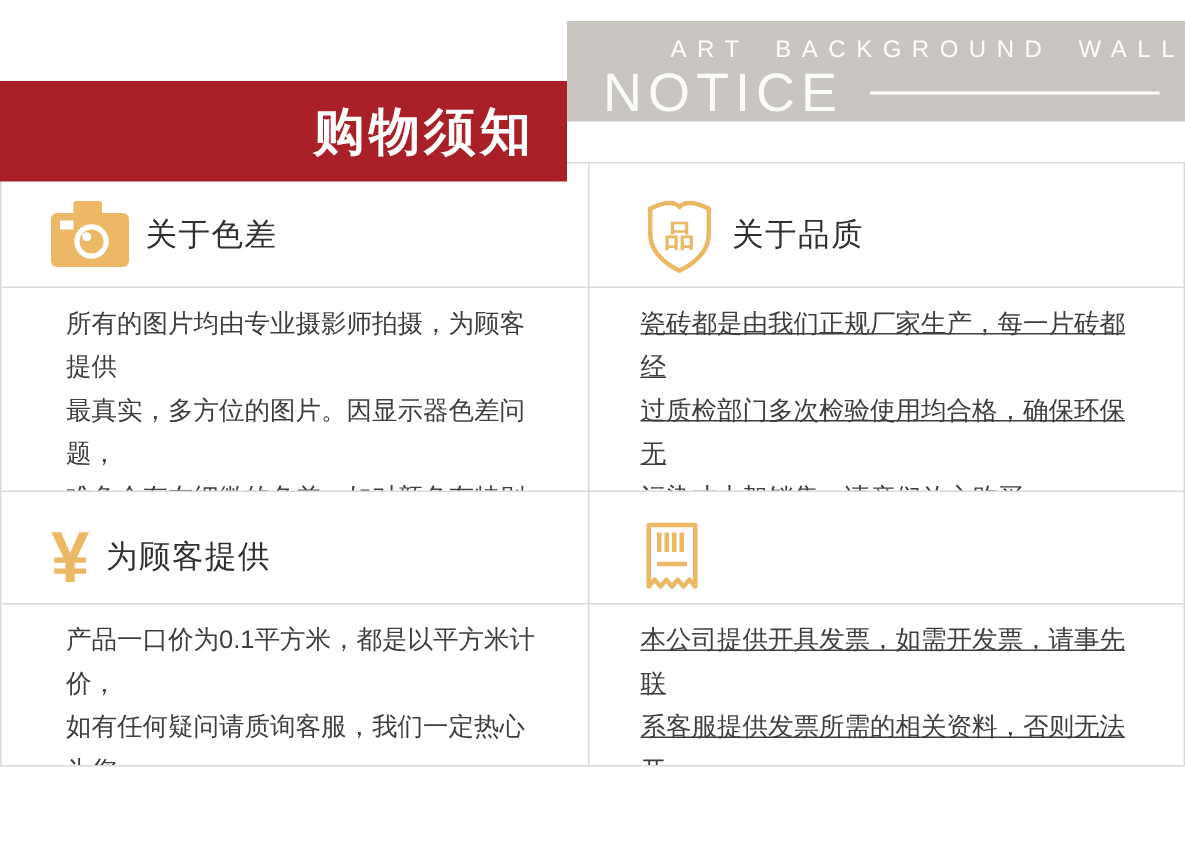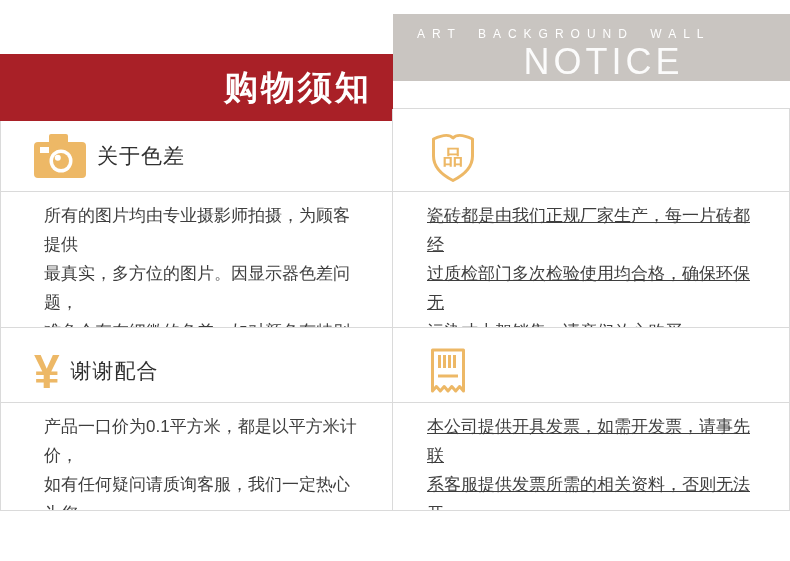--- a/index.html
+++ b/index.html
@@ -20,24 +20,24 @@
     margin-top:40px;
   }
   .banner-title {
     color:#ffffff; font-size:34px; font-weight:700; letter-spacing:3px;
   }
   .banner-gray {
     flex:1; height:67px; background:#c9c5c1;
     padding:13px 0 0 24px; display:flex; flex-direction:column;
   }
   .banner-tagline {
-    color:#ffffff; font-size:12px; letter-spacing:7px; word-spacing:6px;
-    line-height:14px; white-space:nowrap;
+    color:#ffffff; font-size:16px; letter-spacing:7px; word-spacing:6px;
+    line-height:14px; white-space:nowrap;margin-left:45px;
   }
-  .notice-row { display:flex; align-items:center; margin-top:2px;flex-direction:column; }
+  .notice-row { display:flex; align-items:center; margin-top:2px; }
   .banner-notice {
     color:rgba(255,255,255,0.93); font-size:36px; font-weight:200;
     letter-spacing:4px; line-height:38px; white-space:nowrap;
   }
   .notice-line {
     flex:1; height:2px; background:#ffffff; margin:0 17px 0 18px;
   }
 
   
   .content {
@@ -103,33 +103,34 @@
         <circle cx="23.8" cy="23.8" r="3" fill="#ffffff"></circle>
       </svg>
       <span class="section-title">关于色差</span>
     </div>
 
     <div class="cell row-line head head-right">
       <svg class="icon" width="48" height="52" viewBox="0 0 48 52">
         <path d="M24 8 C20 3.5 12 5.5 4.5 9 L4.5 26 C4.5 38 14 45.5 24 50.5 C34 45.5 43.5 38 43.5 26 L43.5 9 C36 5.5 28 3.5 24 8 Z" fill="none" stroke="#edb866" stroke-width="3" stroke-linejoin="round"></path>
         <text x="24" y="34" text-anchor="middle" font-size="20" font-weight="600" fill="#edb866">品</text>
       </svg>
+      <span class="section-title">关于品质</span>
     </div>
 
     <div class="cell col-left row-line body-text">所有的图片均由专业摄影师拍摄，为顾客提供
 最真实，多方位的图片。因显示器色差问题，
 难免会存在细微的色差，如对颜色有特别要求
 请质询我们的客服人员。</div>
     <div class="cell row-line body-text body-right">瓷砖都是由我们正规厂家生产，每一片砖都经
 过质检部门多次检验使用均合格，确保环保无
 污染才上架销售，请亲们放心购买。</div>
 
     <div class="cell col-left row-line head">
       <span class="yuan-symbol">¥</span>
-      <span class="section-title">谢谢配合</span>
+      <span class="section-title">为顾客提供</span>
     </div>
 
     <div class="cell row-line head head-right">
       <svg class="icon" width="38" height="46" viewBox="0 0 38 46">
         <path d="M3.5 43 L3.5 2 L34.5 2 L34.5 43 L30.6 38.5 L26.7 43 L22.8 38.5 L19 43 L15.2 38.5 L11.3 43 L7.4 38.5 Z" fill="none" stroke="#edb866" stroke-width="3" stroke-linejoin="round"></path>
         <rect x="9" y="7" width="3" height="13" fill="#edb866"></rect>
         <rect x="14" y="7" width="3" height="13" fill="#edb866"></rect>
         <rect x="19" y="7" width="3" height="13" fill="#edb866"></rect>
         <rect x="24" y="7" width="3" height="13" fill="#edb866"></rect>
         <line x1="9" y1="28" x2="29" y2="28" stroke="#edb866" stroke-width="3"></line>

